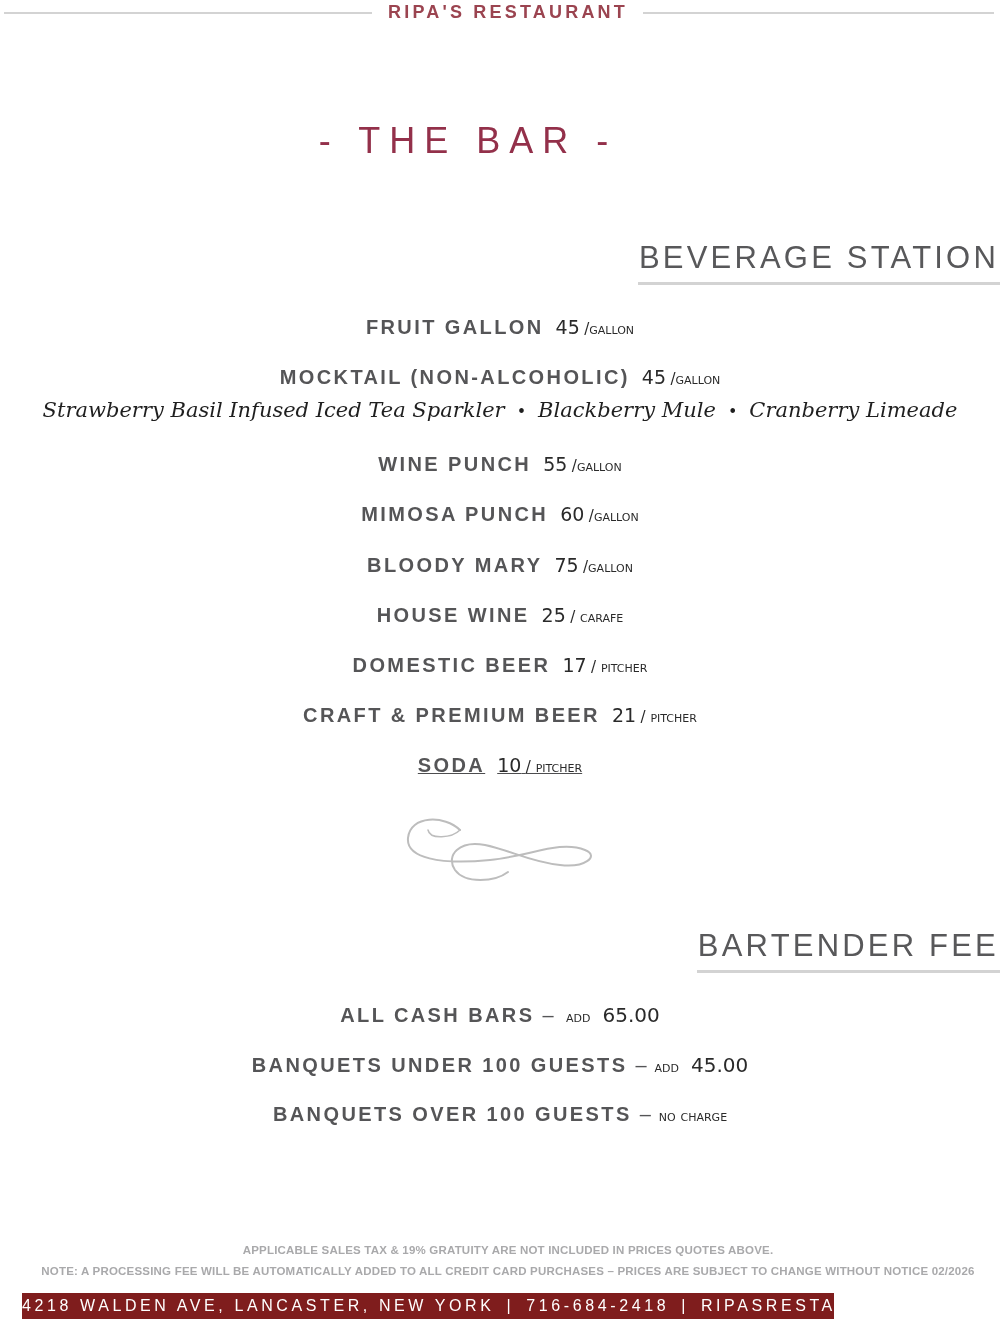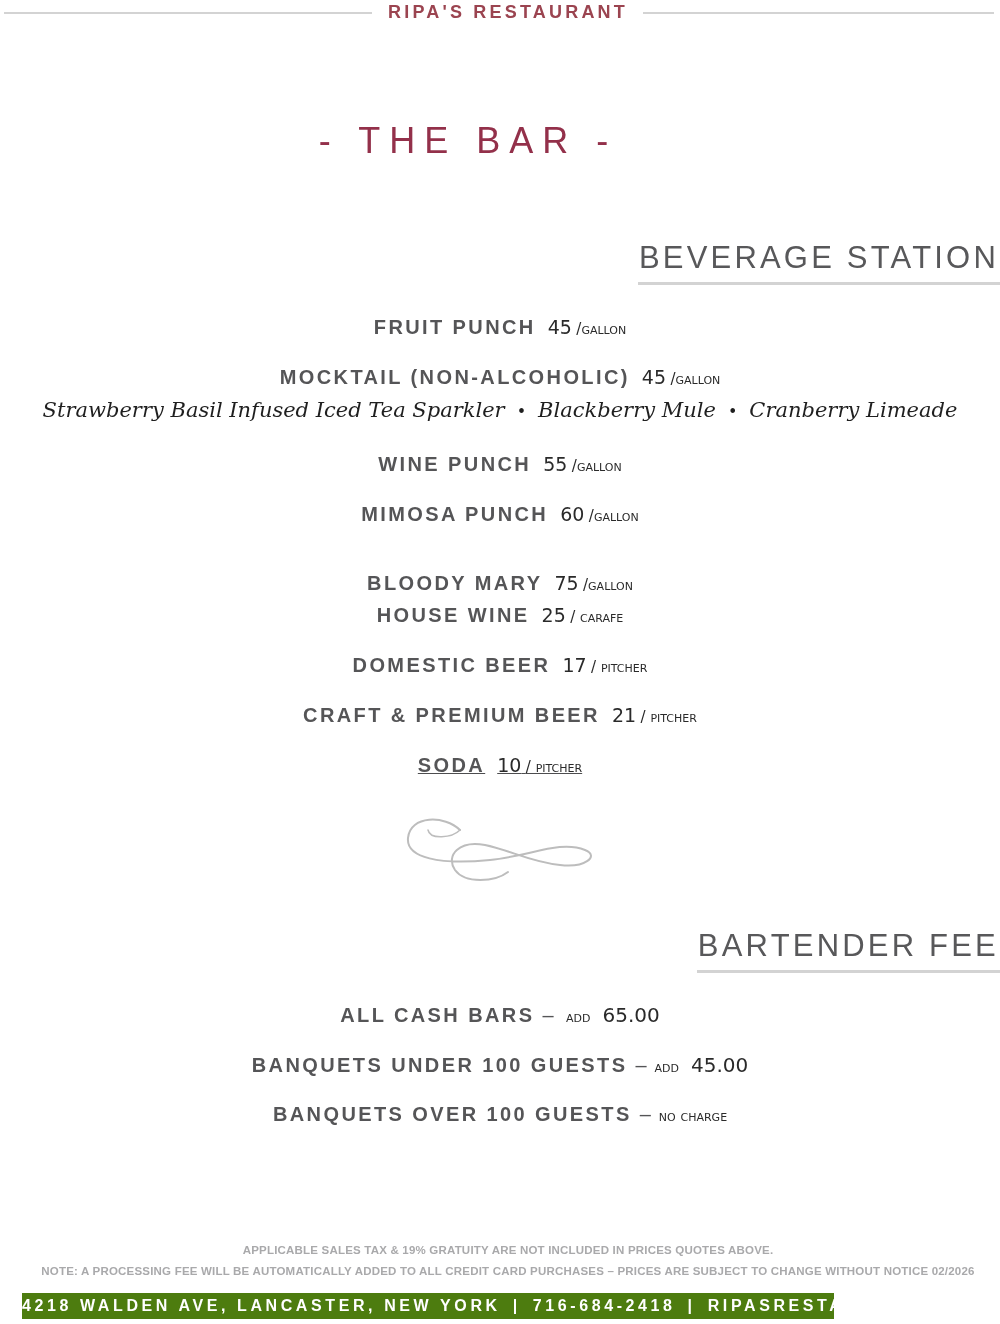--- a/index.html
+++ b/index.html
@@ -32,57 +32,57 @@
   .flourish { position: absolute; left: 400px; top: 810px; width: 200px; height: 80px; }
 
   .fee .name { font-size: 20px; letter-spacing: 2.4px; color: #555557; }
   .fee .dash { font-size: 20px; color: #555557; margin: 0 8px; }
   .fee .small { font-family: "DejaVu Sans", sans-serif; font-size: 15px; color: #2a2a2a; font-variant: small-caps; text-transform: lowercase; }
   .fee .amt { font-family: "DejaVu Sans", sans-serif; font-size: 20px; color: #2a2a2a; margin-left: 12px; }
 
   .notes { position: absolute; left: 0; width: 1016px; text-align: center; font-weight: bold;
            color: #a9a9ab; font-size: 11.5px; letter-spacing: 0.2px; white-space: nowrap; }
 
-  .addr { position: absolute; top: 1293px; left: 22px; width: 812px; height: 26px; background: #4d7c0f;
-          color: #ffffff; font-weight: bold; font-size: 16px; letter-spacing: 3.6px; text-align: center; line-height: 26px; white-space: nowrap; }
+  .addr { position: absolute; top: 1293px; left: 22px; width: 812px; height: 26px; background: #7f1d1d;
+          color: #ffffff; font-weight: normal; font-size: 16px; letter-spacing: 3.6px; text-align: center; line-height: 26px; white-space: nowrap; }
   .addr .sep { margin: 0 12px; }
 </style>
 </head>
 <body>
 
 <div class="topbar">
   <div class="line l"></div>
   <div class="brand">RIPA'S RESTAURANT</div>
   <div class="line r"></div>
 </div>
 
 <div class="bar-title">- THE BAR -</div>
 
 <div class="section-head" style="top:240px;">
   <span>BEVERAGE STATION</span>
 </div>
 
 <div class="item" style="top:316px;">
-  <span class="name">FRUIT PUNCH</span><span class="price">45</span> <span class="unit">/GALLON</span>
+  <span class="name">FRUIT GALLON</span><span class="price">45</span> <span class="unit">/GALLON</span>
 </div>
 <div class="item" style="top:366px;">
   <span class="name">MOCKTAIL (NON-ALCOHOLIC)</span><span class="price">45</span> <span class="unit">/GALLON</span>
 </div>
 
 <div class="desc">
   <span>Strawberry Basil Infused Iced Tea Sparkler</span><span class="dot">•</span><span>Blackberry Mule</span><span class="dot">•</span><span>Cranberry Limeade</span>
 </div>
 
 <div class="item" style="top:453px;">
   <span class="name">WINE PUNCH</span><span class="price">55</span> <span class="unit">/GALLON</span>
 </div>
 <div class="item" style="top:503px;">
   <span class="name">MIMOSA PUNCH</span><span class="price">60</span> <span class="unit">/GALLON</span>
 </div>
-<div class="item" style="top:572px;">
+<div class="item" style="top:554px;">
   <span class="name">BLOODY MARY</span><span class="price">75</span> <span class="unit">/GALLON</span>
 </div>
 <div class="item" style="top:604px;">
   <span class="name">HOUSE WINE</span><span class="price">25</span> <span class="unit">/ CARAFE</span>
 </div>
 <div class="item" style="top:654px;">
   <span class="name">DOMESTIC BEER</span><span class="price">17</span> <span class="unit">/ PITCHER</span>
 </div>
 <div class="item" style="top:704px;">
   <span class="name">CRAFT &amp; PREMIUM BEER</span><span class="price">21</span> <span class="unit">/ PITCHER</span>

